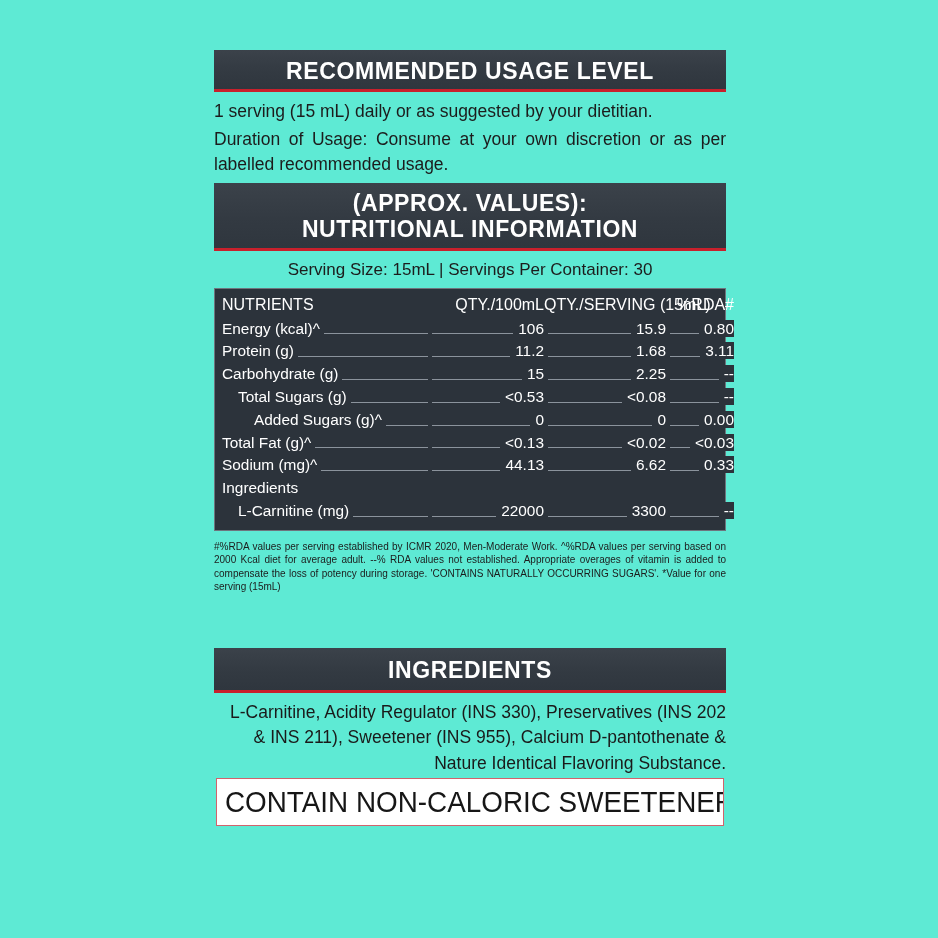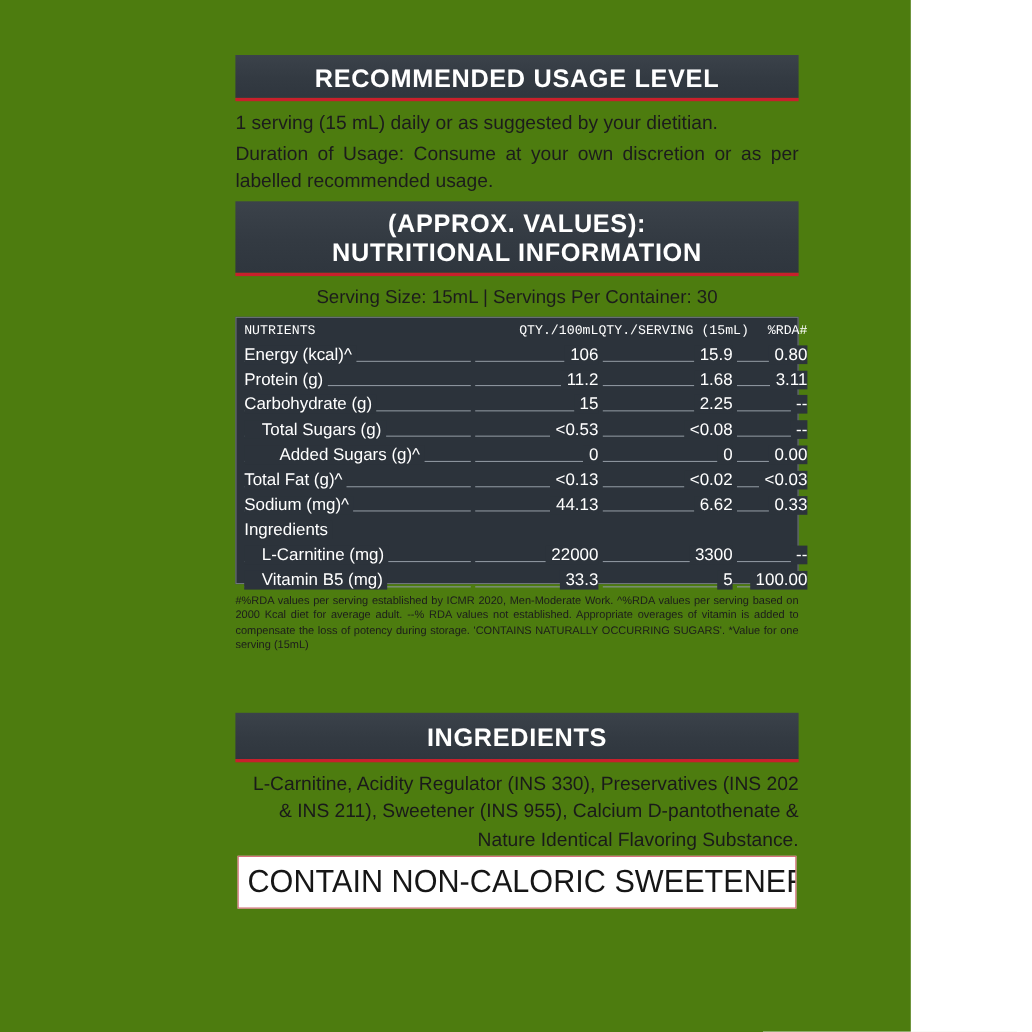--- a/index.html
+++ b/index.html
@@ -9,23 +9,23 @@
   }
   body {
     width: 938px;
     height: 938px;
     font-family: "Liberation Sans", sans-serif;
     color: #1a1a1a;
     overflow: hidden;
   }
   #label-root {
     position: relative;
-    width: 828px;
+    width: 938px;
     height: 938px;
-    background: #4d7c0f;
+    background: #5eead4;
   }
   .panel {
     position: absolute;
     left: 214px;
     width: 512px;
   }
 
   
   .section-bar {
     background: #363d45;
@@ -110,23 +110,22 @@
     white-space: nowrap;
     vertical-align: bottom;
     line-height: 1.48;
   }
   .col-name  { width: 206px; text-align: left; }
   .col-q100  { width: 116px; text-align: right; }
   .col-qserv { width: 122px; text-align: right; }
   .col-rda   { width: 68px;  text-align: right; }
 
   #nutrition-table thead th {
-    font-size: 12px;
+    font-size: 16px;
     padding-bottom: 1px;
-    font-family: Liberation Mono, monospace;
   }
   
   .nut-row td.leader {
     position: relative;
   }
   .nut-row td.leader::before {
     content: "";
     position: absolute;
     left: 4px;
     right: 2px;
@@ -289,26 +288,20 @@
             <td class="col-q100"><span></span></td>
             <td class="col-qserv"><span></span></td>
             <td class="col-rda"><span></span></td>
           </tr>
           <tr class="nut-row">
             <td class="col-name name-cell indent-1"><span>L-Carnitine (mg)</span></td>
             <td class="col-q100 leader"><span>22000</span></td>
             <td class="col-qserv leader"><span>3300</span></td>
             <td class="col-rda leader"><span>--</span></td>
           </tr>
-          <tr class="nut-row">
-            <td class="col-name name-cell indent-1"><span>Vitamin B5 (mg)</span></td>
-            <td class="col-q100 leader"><span>33.3</span></td>
-            <td class="col-qserv leader"><span>5</span></td>
-            <td class="col-rda leader"><span>100.00</span></td>
-          </tr>
         </tbody>
     </table>
   </div>
 
   <div class="panel" id="footnote">#%RDA values per serving established by ICMR 2020, Men-Moderate Work. ^%RDA values per serving based on 2000 Kcal diet for average adult. --% RDA values not established. Appropriate overages of vitamin is added to compensate the loss of potency during storage. 'CONTAINS NATURALLY OCCURRING SUGARS'. *Value for one serving (15mL)</div>
 
   <div class="panel section-bar" id="bar-ingredients">
     <span class="bar-line">INGREDIENTS</span>
   </div>
 

